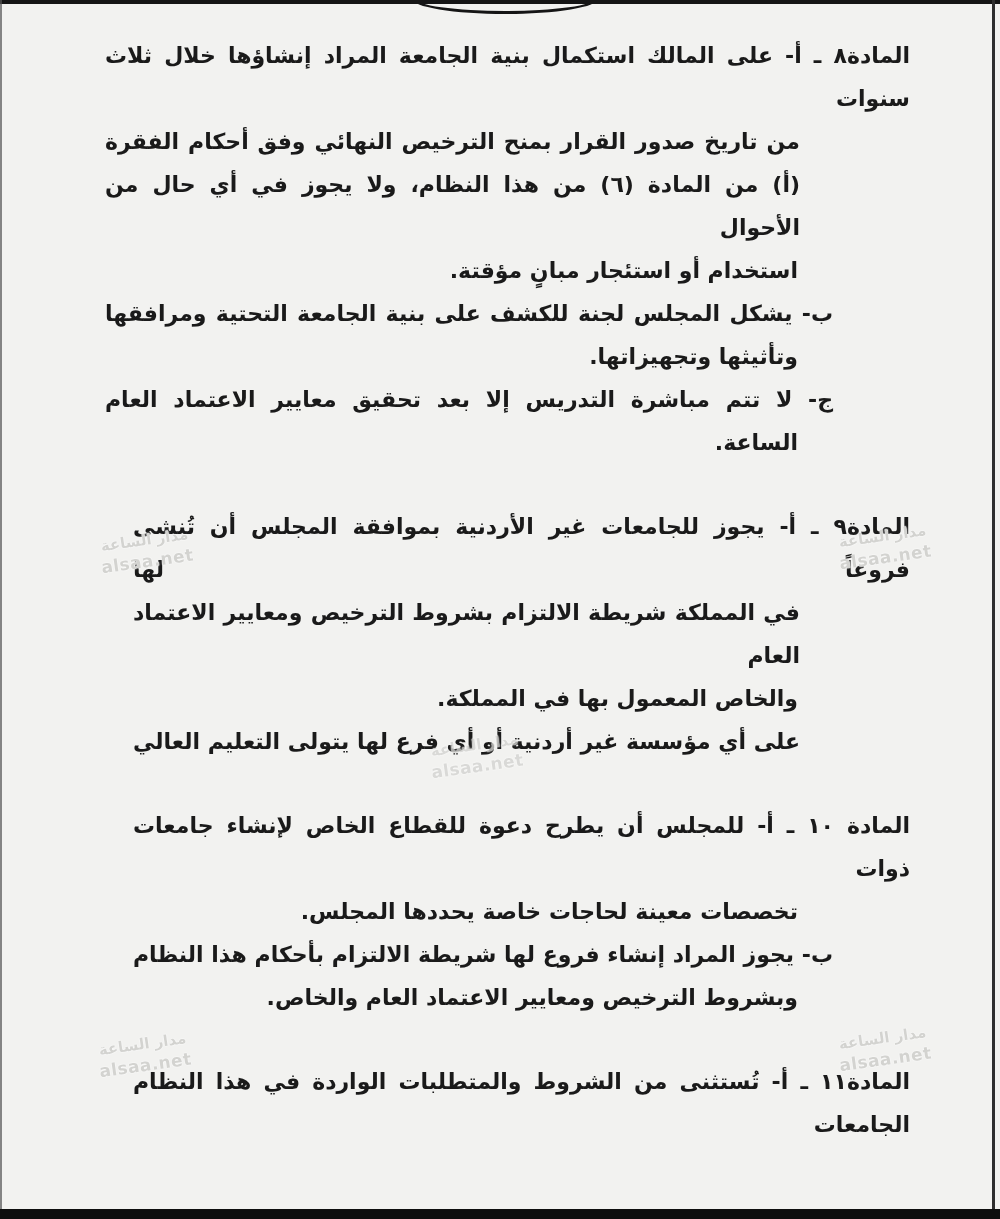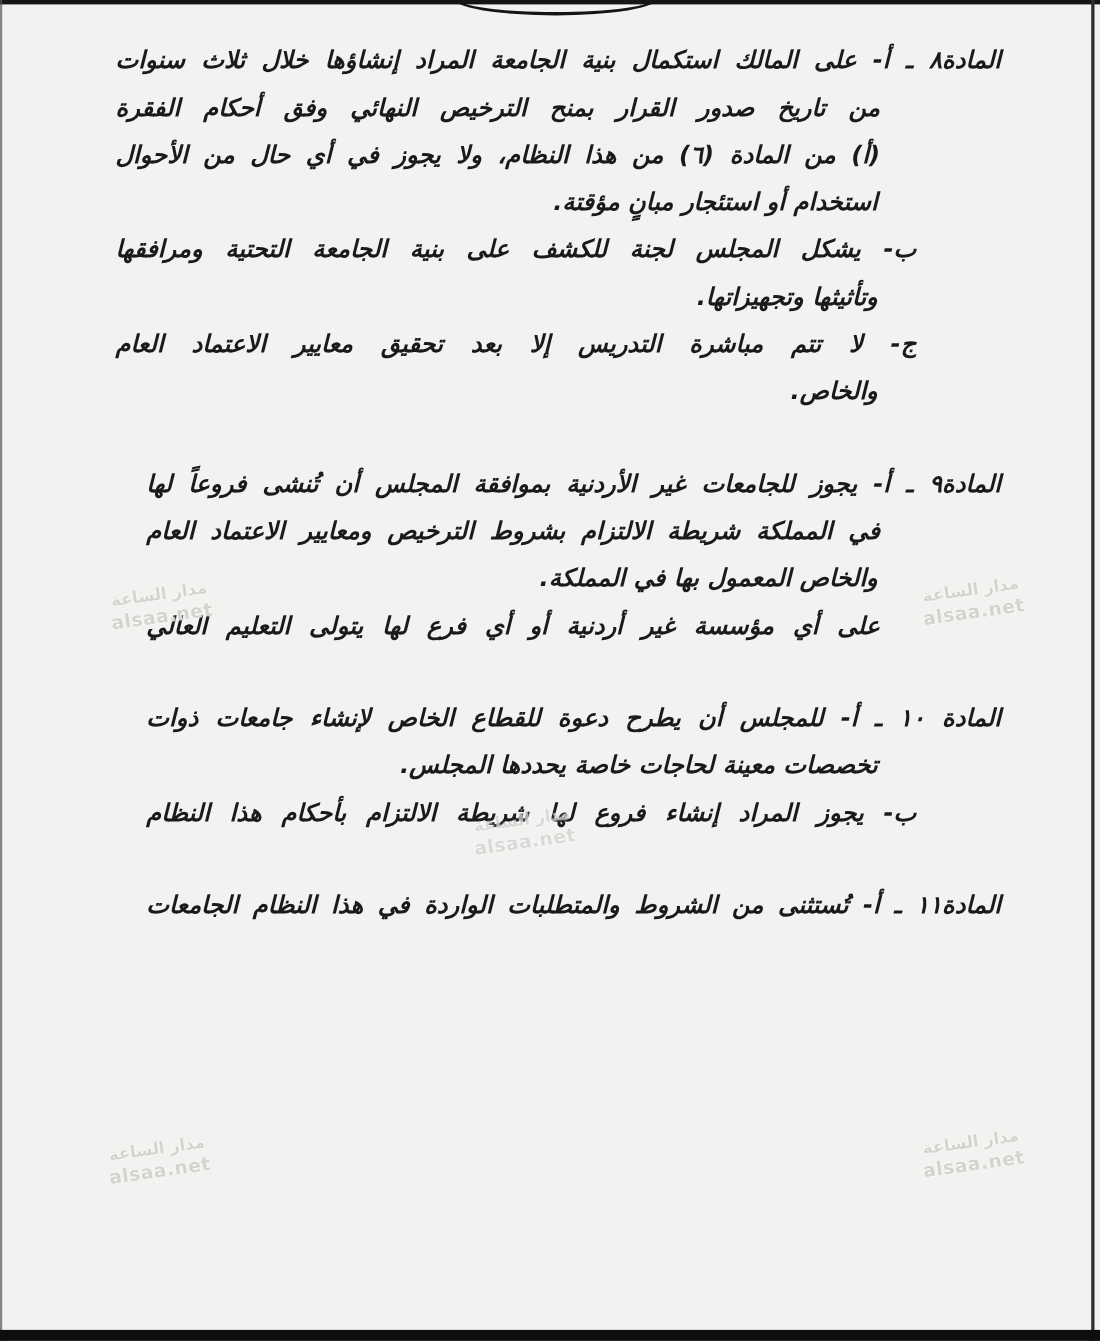--- a/index.html
+++ b/index.html
@@ -28,21 +28,21 @@
     background:transparent;z-index:2;
   }
   
   .doc{
     position:absolute;left:105px;right:90px;top:34px;
     direction:rtl;
     color:var(--text);
     font-size:22px;font-weight:700;line-height:43px;
     z-index:1;
   }
-  .article{margin:0;font-style:italic;}
+  .article{margin:0;}
   .article + .article{margin-top:41px;margin-left:28px;}
   .line{min-height:43px;}
   
   .l-art{text-align:justify;text-align-last:justify;padding-right:0;}
   
   .l-cont-j{text-align:justify;text-align-last:justify;padding-right:110px;}
   
   .l-cont{padding-right:112px;white-space:nowrap;}
   
   .l-sub-j{text-align:justify;text-align-last:justify;padding-right:77px;}
@@ -74,34 +74,35 @@
 <div class="doc">
 
   <section class="article">
     <div class="line l-art">المادة٨ ـ أ- على المالك استكمال بنية الجامعة المراد إنشاؤها خلال ثلاث سنوات</div>
     <div class="line l-cont-j">من تاريخ صدور القرار بمنح الترخيص النهائي وفق أحكام الفقرة</div>
     <div class="line l-cont-j">(أ) من المادة (٦) من هذا النظام، ولا يجوز في أي حال من الأحوال</div>
     <div class="line l-cont">استخدام أو استئجار مبانٍ مؤقتة.</div>
     <div class="line l-sub-j">ب- يشكل المجلس لجنة للكشف على بنية الجامعة التحتية ومرافقها</div>
     <div class="line l-cont">وتأثيثها وتجهيزاتها.</div>
     <div class="line l-sub-j">ج- لا تتم مباشرة التدريس إلا بعد تحقيق معايير الاعتماد العام</div>
-    <div class="line l-cont">والخاص.</div>
+    <div class="line l-cont">الساعة.</div>
   </section>
 
   <section class="article">
     <div class="line l-art">المادة٩ ـ أ- يجوز للجامعات غير الأردنية بموافقة المجلس أن تُنشى فروعاً لها</div>
     <div class="line l-cont-j">في المملكة شريطة الالتزام بشروط الترخيص ومعايير الاعتماد العام</div>
     <div class="line l-cont">والخاص المعمول بها في المملكة.</div>
     <div class="line l-cont-j">على أي مؤسسة غير أردنية أو أي فرع لها يتولى التعليم العالي</div>
   </section>
 
   <section class="article">
     <div class="line l-art">المادة ١٠ ـ أ- للمجلس أن يطرح دعوة للقطاع الخاص لإنشاء جامعات ذوات</div>
     <div class="line l-cont">تخصصات معينة لحاجات خاصة يحددها المجلس.</div>
     <div class="line l-sub-j">ب- يجوز المراد إنشاء فروع لها شريطة الالتزام بأحكام هذا النظام</div>
+    <div class="line l-cont">وبشروط الترخيص ومعايير الاعتماد العام والخاص.</div>
   </section>
 
   <section class="article">
     <div class="line l-art">المادة١١ ـ أ- تُستثنى من الشروط والمتطلبات الواردة في هذا النظام الجامعات</div>
 
   </section>
 
 </div>
 
 <div class="watermark" style="left:80px;top:530px;">

